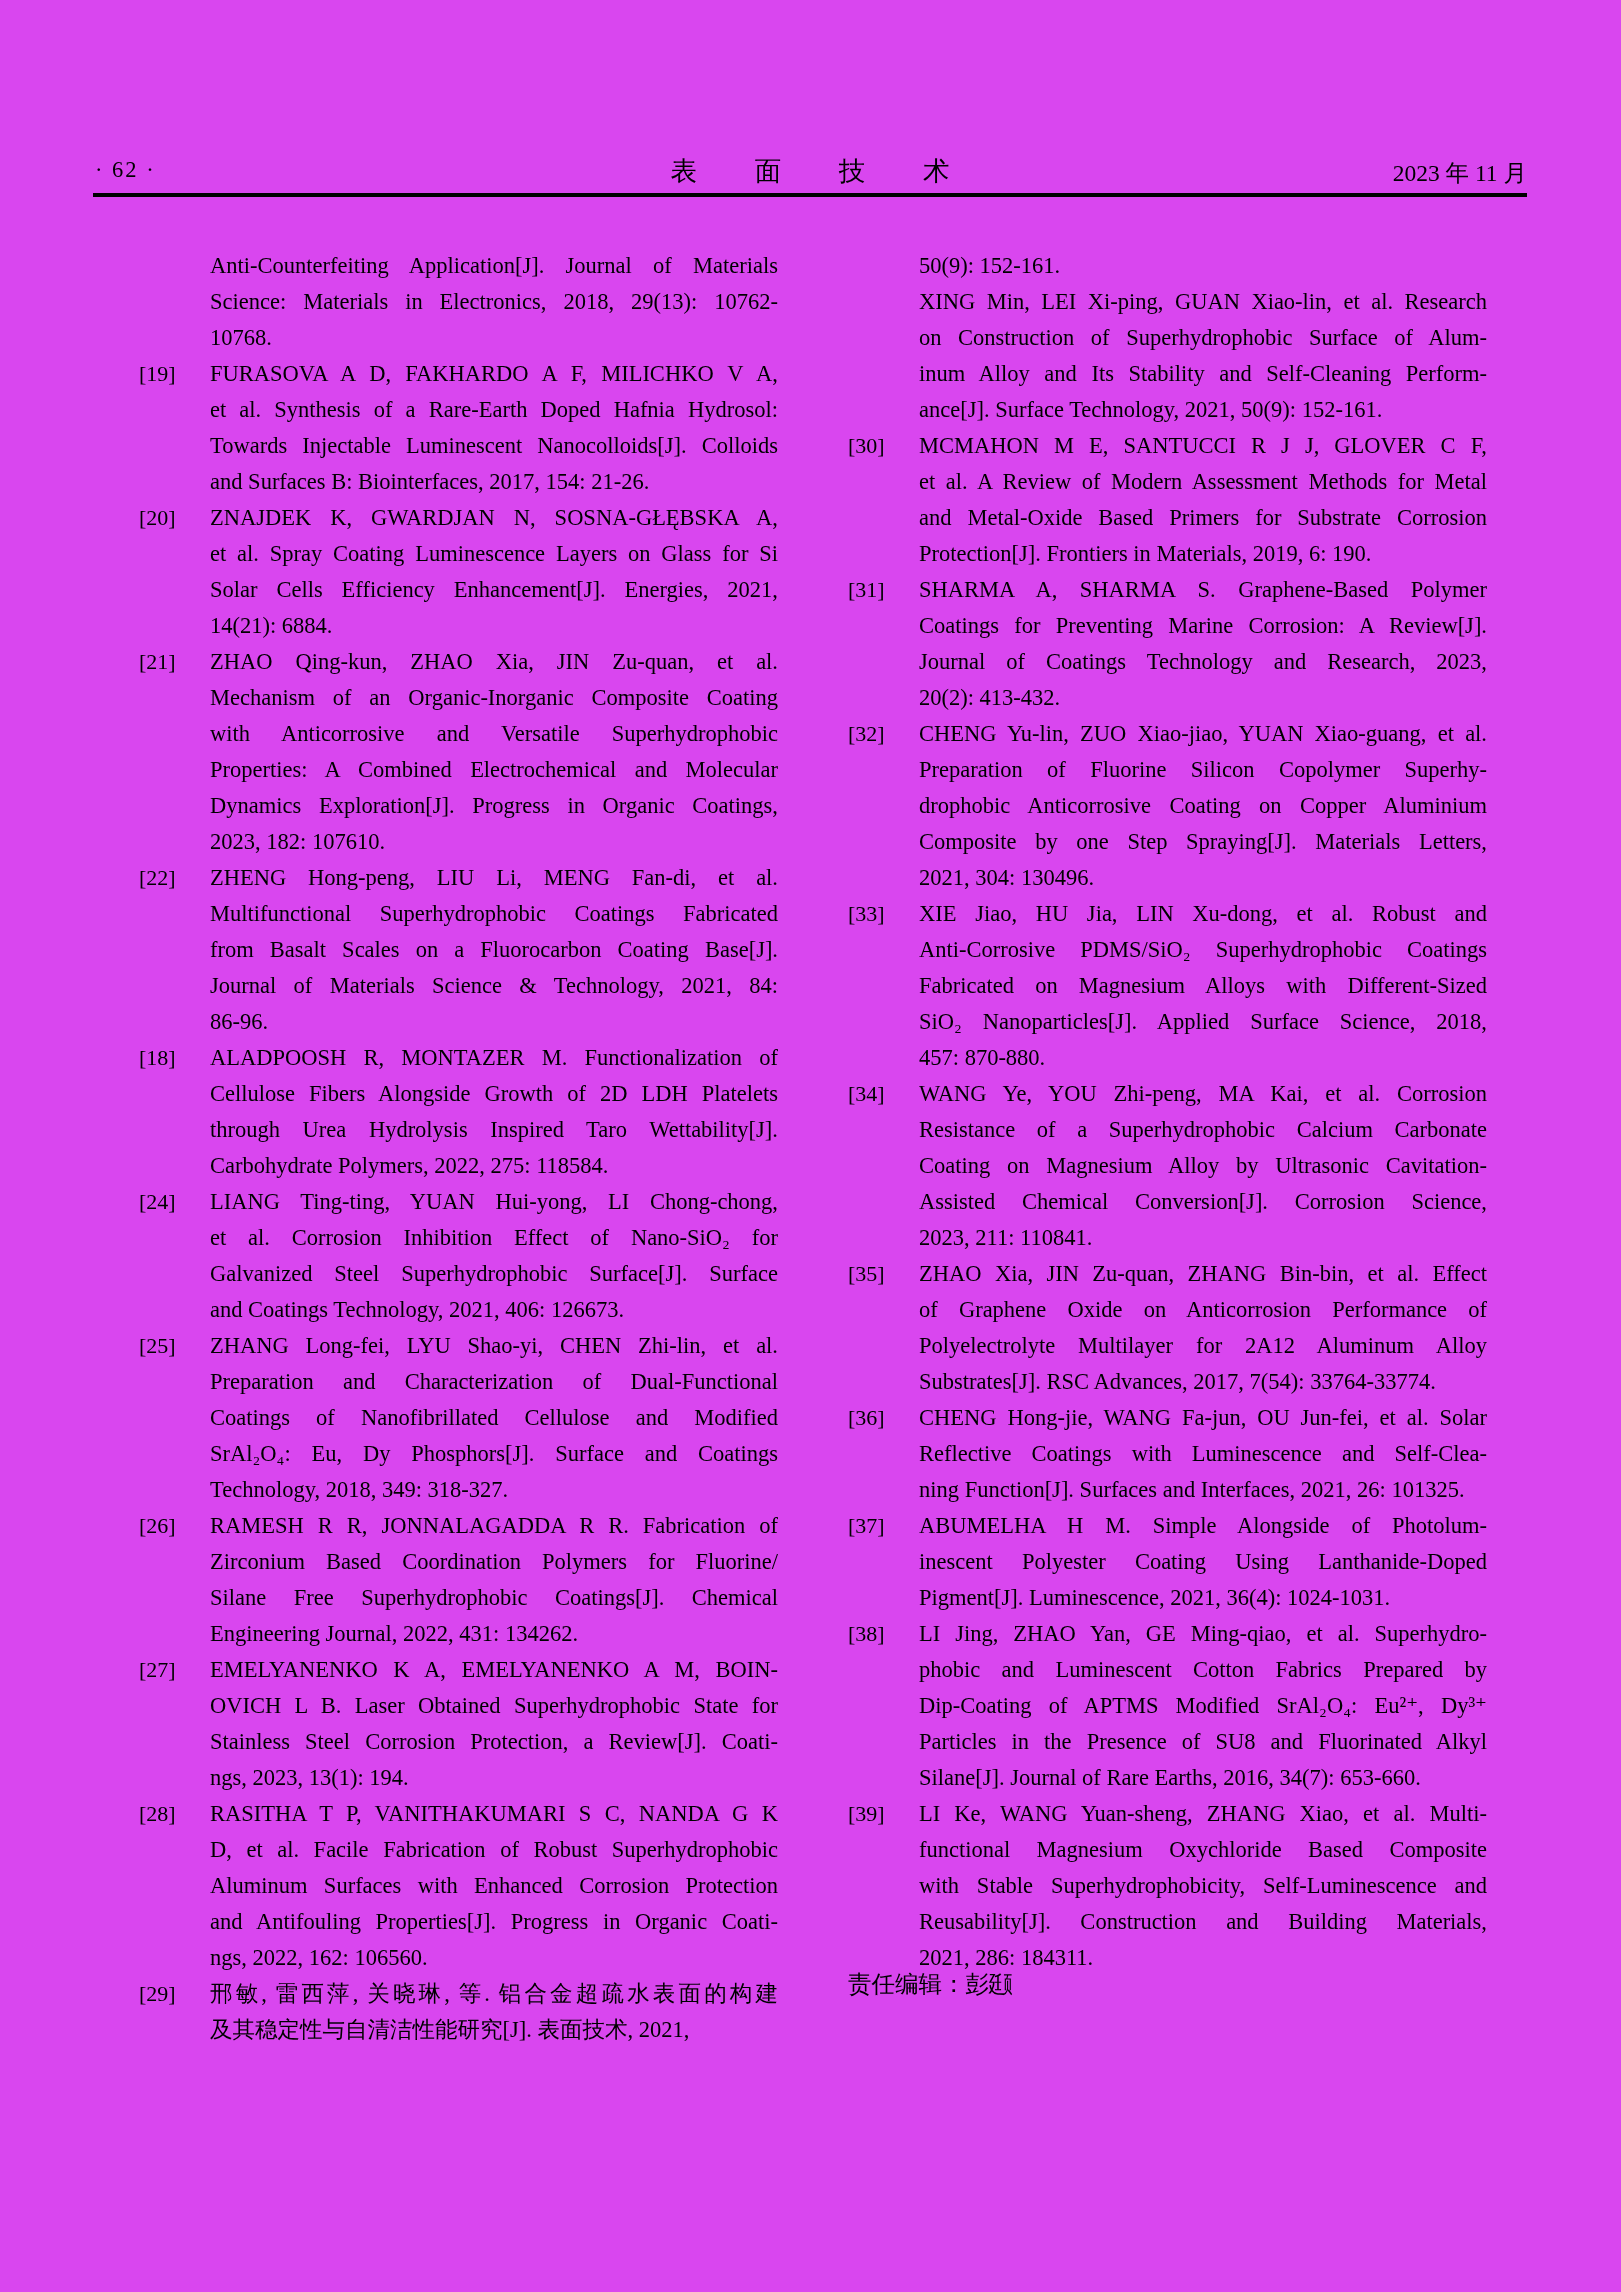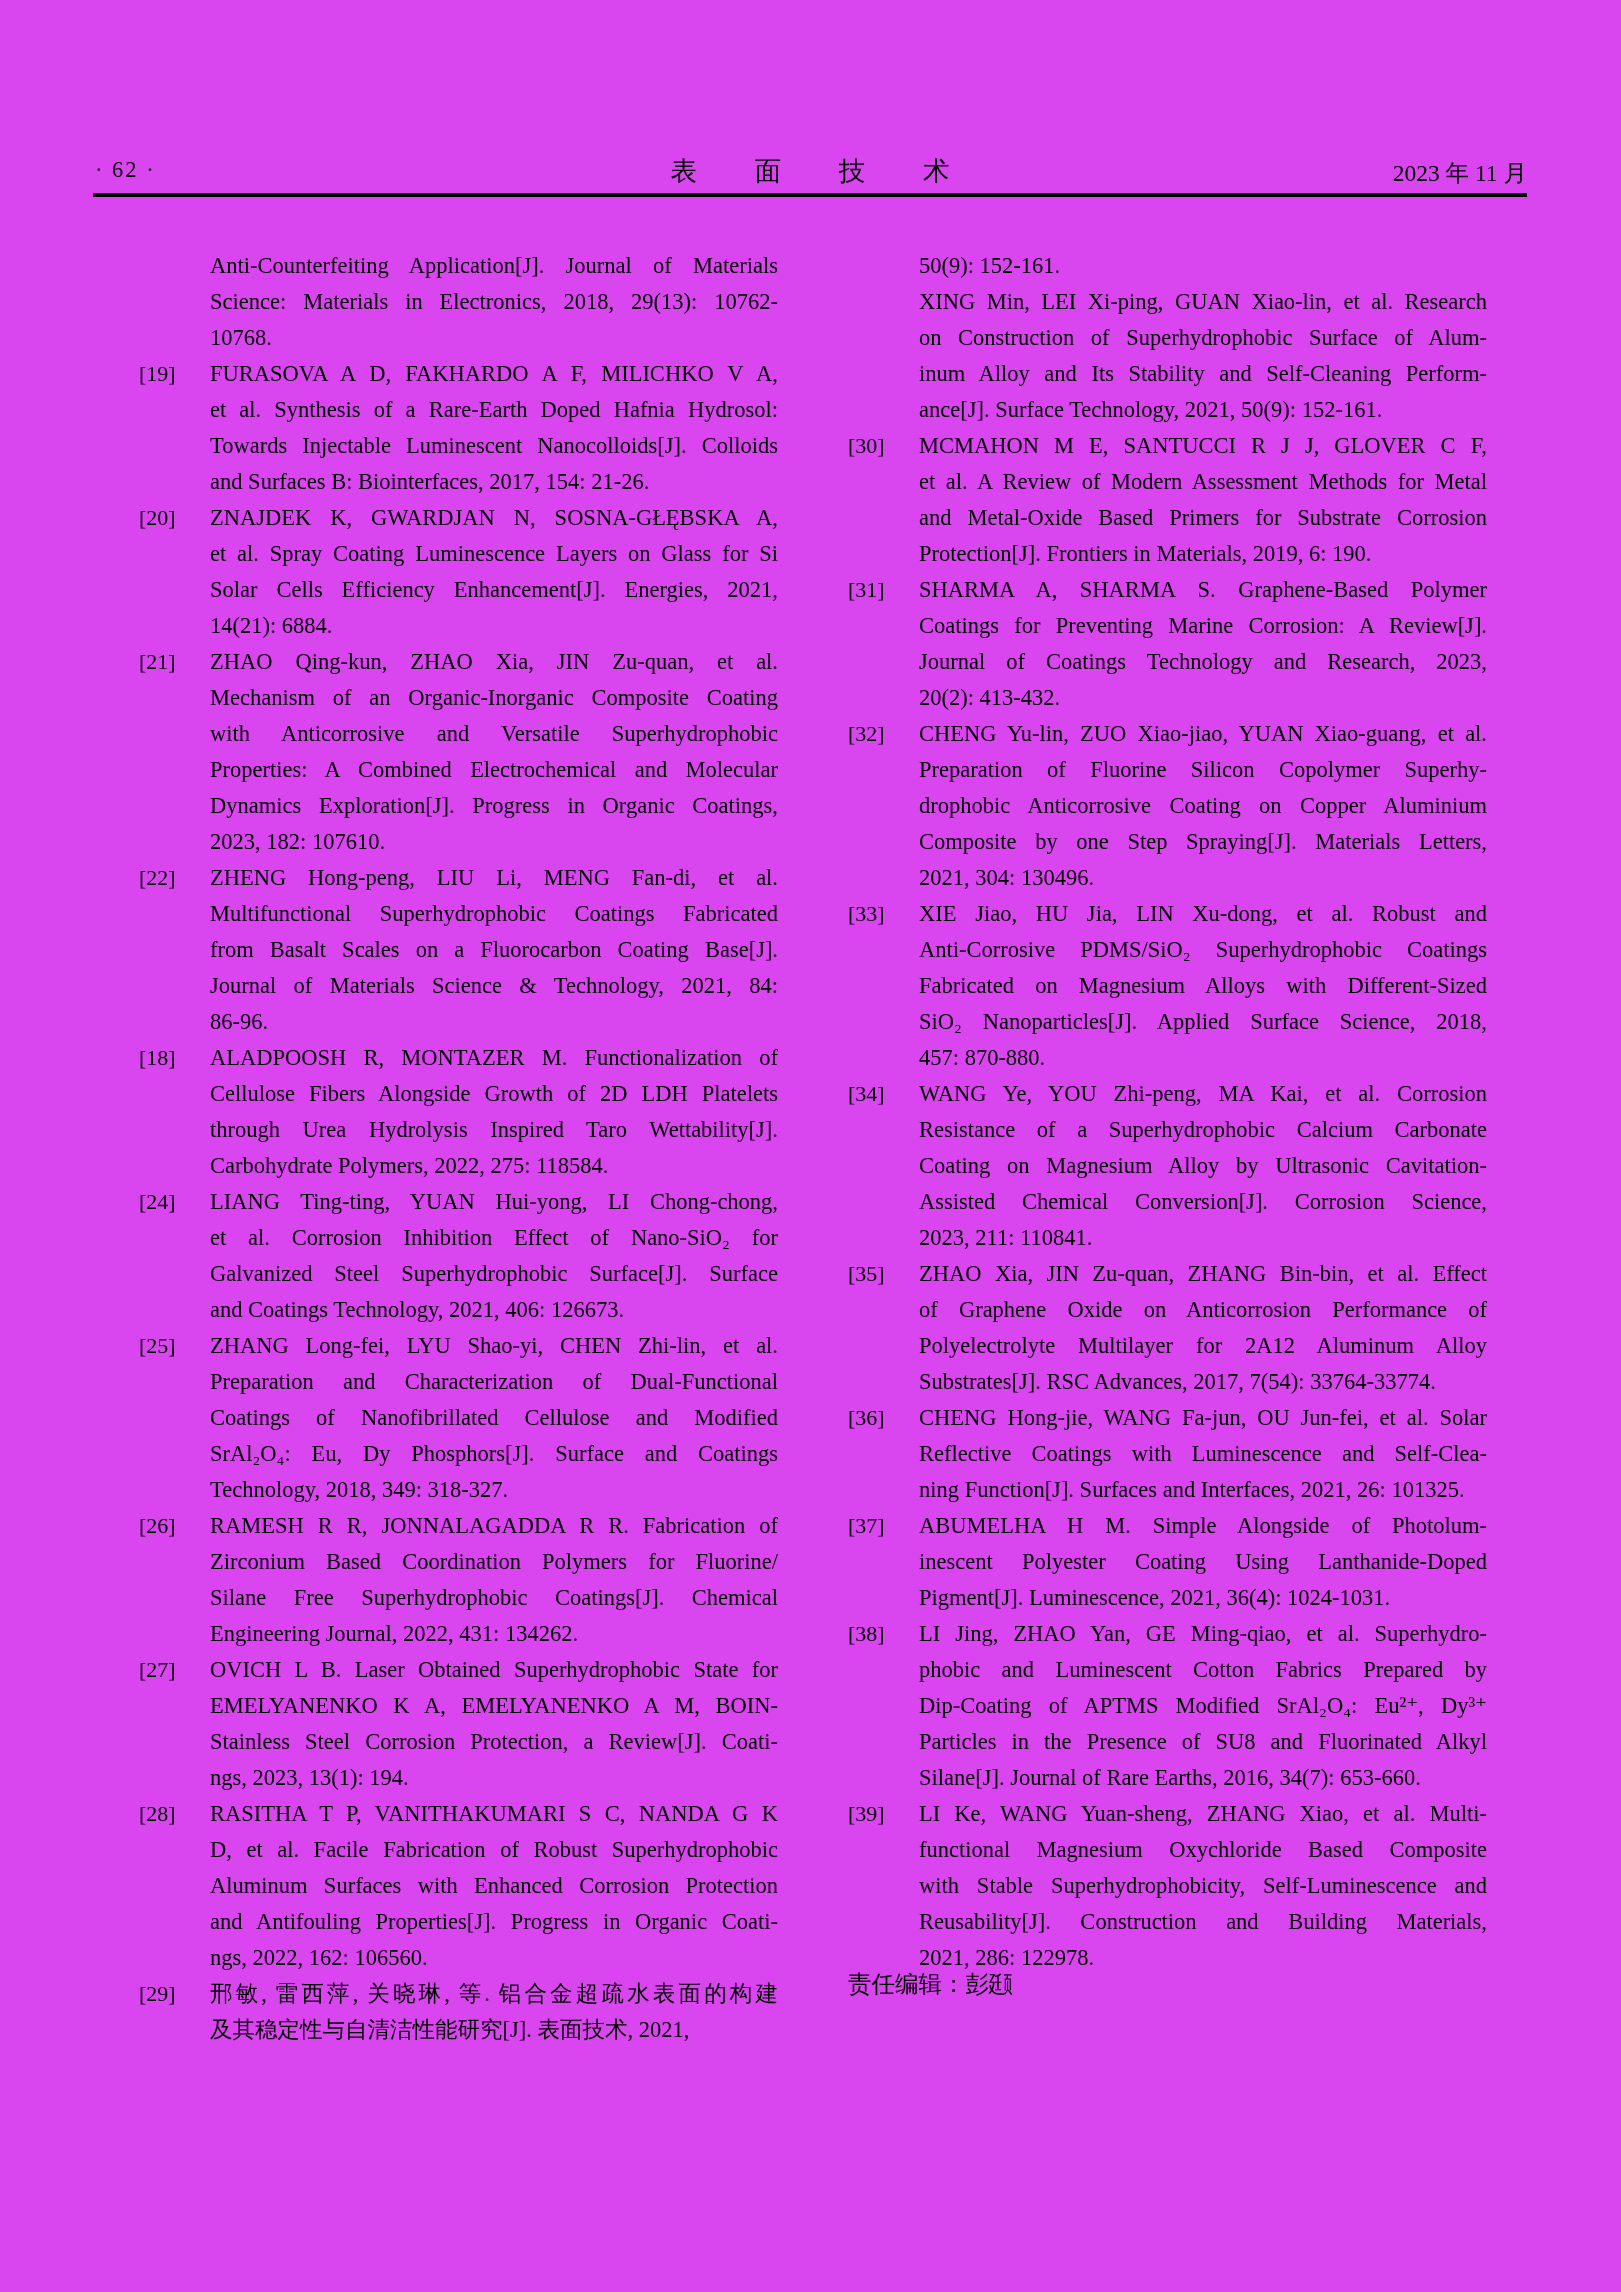--- a/index.html
+++ b/index.html
@@ -140,22 +140,22 @@
         <div class="ref-body">
           <div class="ln j">RAMESH R R, JONNALAGADDA R R. Fabrication of</div>
           <div class="ln j">Zirconium Based Coordination Polymers for Fluorine/</div>
           <div class="ln j">Silane Free Superhydrophobic Coatings[J]. Chemical</div>
           <div class="ln">Engineering Journal, 2022, 431: 134262.</div>
         </div>
       </div>
       <div class="ref">
         <span class="ref-num">[27]</span>
         <div class="ref-body">
+          <div class="ln j">EMELYANENKO K A, EMELYANENKO A M, BOIN-</div>
           <div class="ln j">OVICH L B. Laser Obtained Superhydrophobic State for</div>
-          <div class="ln j">EMELYANENKO K A, EMELYANENKO A M, BOIN-</div>
           <div class="ln j">Stainless Steel Corrosion Protection, a Review[J]. Coati-</div>
           <div class="ln">ngs, 2023, 13(1): 194.</div>
         </div>
       </div>
       <div class="ref">
         <span class="ref-num">[28]</span>
         <div class="ref-body">
           <div class="ln j">RASITHA T P, VANITHAKUMARI S C, NANDA G K</div>
           <div class="ln j">D, et al. Facile Fabrication of Robust Superhydrophobic</div>
           <div class="ln j">Aluminum Surfaces with Enhanced Corrosion Protection</div>
@@ -270,21 +270,21 @@
           <div class="ln">Silane[J]. Journal of Rare Earths, 2016, 34(7): 653-660.</div>
         </div>
       </div>
       <div class="ref">
         <span class="ref-num">[39]</span>
         <div class="ref-body">
           <div class="ln j">LI Ke, WANG Yuan-sheng, ZHANG Xiao, et al. Multi-</div>
           <div class="ln j">functional Magnesium Oxychloride Based Composite</div>
           <div class="ln j">with Stable Superhydrophobicity, Self-Luminescence and</div>
           <div class="ln j">Reusability[J]. Construction and Building Materials,</div>
-          <div class="ln">2021, 286: 122978.</div>
+          <div class="ln">2021, 286: 184311.</div>
         </div>
       </div>
     </div>
 
   <div class="footer">责任编辑：彭颋</div>
 
 </div>
 
 
 </body></html>

